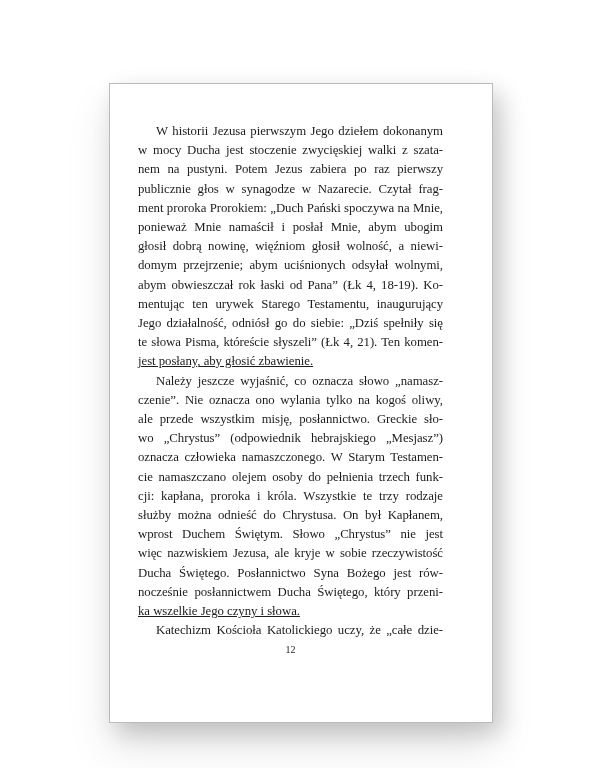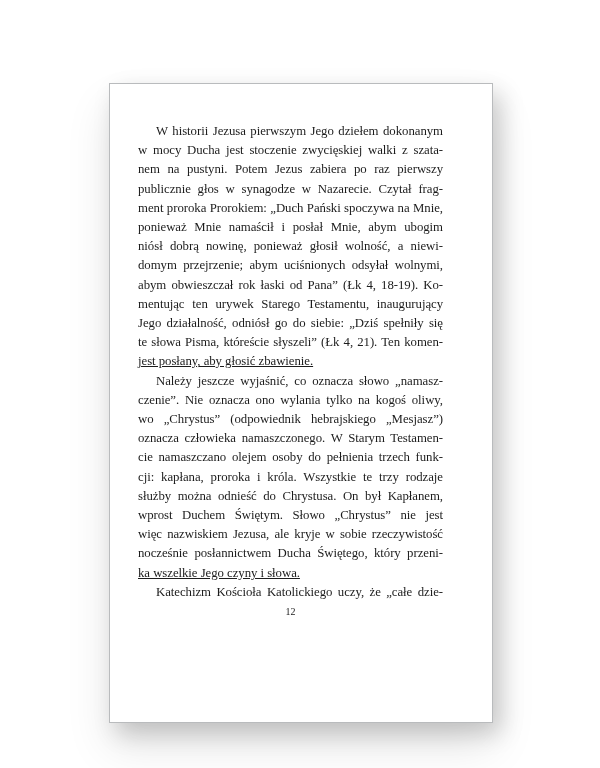--- a/index.html
+++ b/index.html
@@ -64,39 +64,41 @@
   <div class="page">
     <div class="text-block">
 
       <div class="para">
         <div class="line first">W historii Jezusa pierwszym Jego dziełem dokonanym</div>
         <div class="line">w mocy Ducha jest stoczenie zwycięskiej walki z szata-</div>
         <div class="line">nem na pustyni. Potem Jezus zabiera po raz pierwszy</div>
         <div class="line">publicznie głos w synagodze w Nazarecie. Czytał frag-</div>
         <div class="line">ment proroka Prorokiem: „Duch Pański spoczywa na Mnie,</div>
         <div class="line">ponieważ Mnie namaścił i posłał Mnie, abym ubogim</div>
-        <div class="line">niósł dobrą nowinę, ponieważ głosił wolność, a niewi-</div>
+        <div class="line">głosił dobrą nowinę, więźniom głosił wolność, a niewi-</div>
         <div class="line">domym przejrzenie; abym uciśnionych odsyłał wolnymi,</div>
         <div class="line">abym obwieszczał rok łaski od Pana” (Łk 4, 18-19). Ko-</div>
         <div class="line">mentując ten urywek Starego Testamentu, inaugurujący</div>
         <div class="line">Jego działalność, odniósł go do siebie: „Dziś spełniły się</div>
         <div class="line">te słowa Pisma, któreście słyszeli” (Łk 4, 21). Ten komen-</div>
         <div class="line last">jest posłany, aby głosić zbawienie.</div>
       </div>
 
       <div class="para">
         <div class="line first">Należy jeszcze wyjaśnić, co oznacza słowo „namasz-</div>
         <div class="line">czenie”. Nie oznacza ono wylania tylko na kogoś oliwy,</div>
+        <div class="line">ale przede wszystkim misję, posłannictwo. Greckie sło-</div>
         <div class="line">wo „Chrystus” (odpowiednik hebrajskiego „Mesjasz”)</div>
         <div class="line">oznacza człowieka namaszczonego. W Starym Testamen-</div>
         <div class="line">cie namaszczano olejem osoby do pełnienia trzech funk-</div>
         <div class="line">cji: kapłana, proroka i króla. Wszystkie te trzy rodzaje</div>
         <div class="line">służby można odnieść do Chrystusa. On był Kapłanem,</div>
         <div class="line">wprost Duchem Świętym. Słowo „Chrystus” nie jest</div>
         <div class="line">więc nazwiskiem Jezusa, ale kryje w sobie rzeczywistość</div>
+        <div class="line">Ducha Świętego. Posłannictwo Syna Bożego jest rów-</div>
         <div class="line">nocześnie posłannictwem Ducha Świętego, który przeni-</div>
         <div class="line last">ka wszelkie Jego czyny i słowa.</div>
       </div>
 
       <div class="para">
         <div class="line first">Katechizm Kościoła Katolickiego uczy, że „całe dzie-</div>
       </div>
 
     </div>
     <div class="page-number">12</div>

